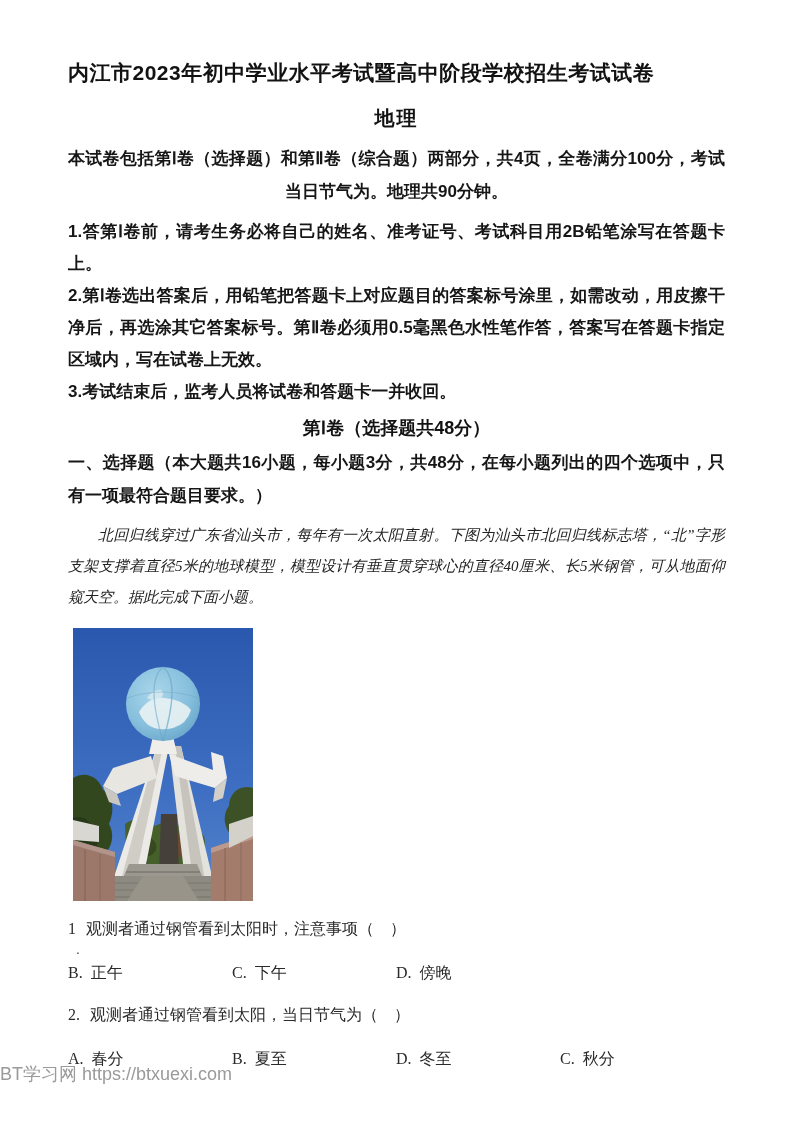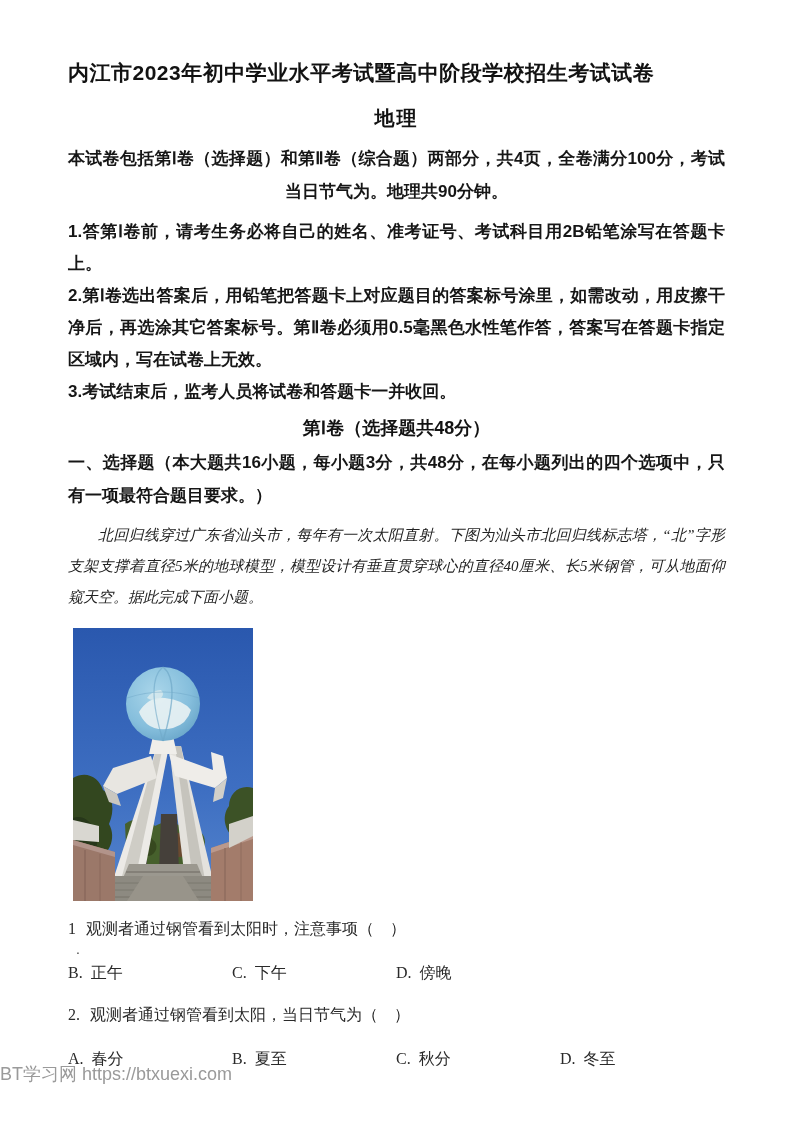--- a/index.html
+++ b/index.html
@@ -186,20 +186,20 @@
     </div>
   </div>
 
   <div class="question-block">
     <div class="question">
       <span class="qnum">2.</span><span>观测者通过钢管看到太阳，当日节气为（　）</span>
     </div>
     <div class="options">
       <div class="option"><span class="opt-label">A.</span><span>春分</span></div>
       <div class="option"><span class="opt-label">B.</span><span>夏至</span></div>
+      <div class="option"><span class="opt-label">D.</span><span>冬至</span></div>
       <div class="option"><span class="opt-label">C.</span><span>秋分</span></div>
-      <div class="option"><span class="opt-label">D.</span><span>冬至</span></div>
     </div>
   </div>
 
 </div>
 
 <div class="footer">BT学习网 https://btxuexi.com</div>
 
 </body></html>

